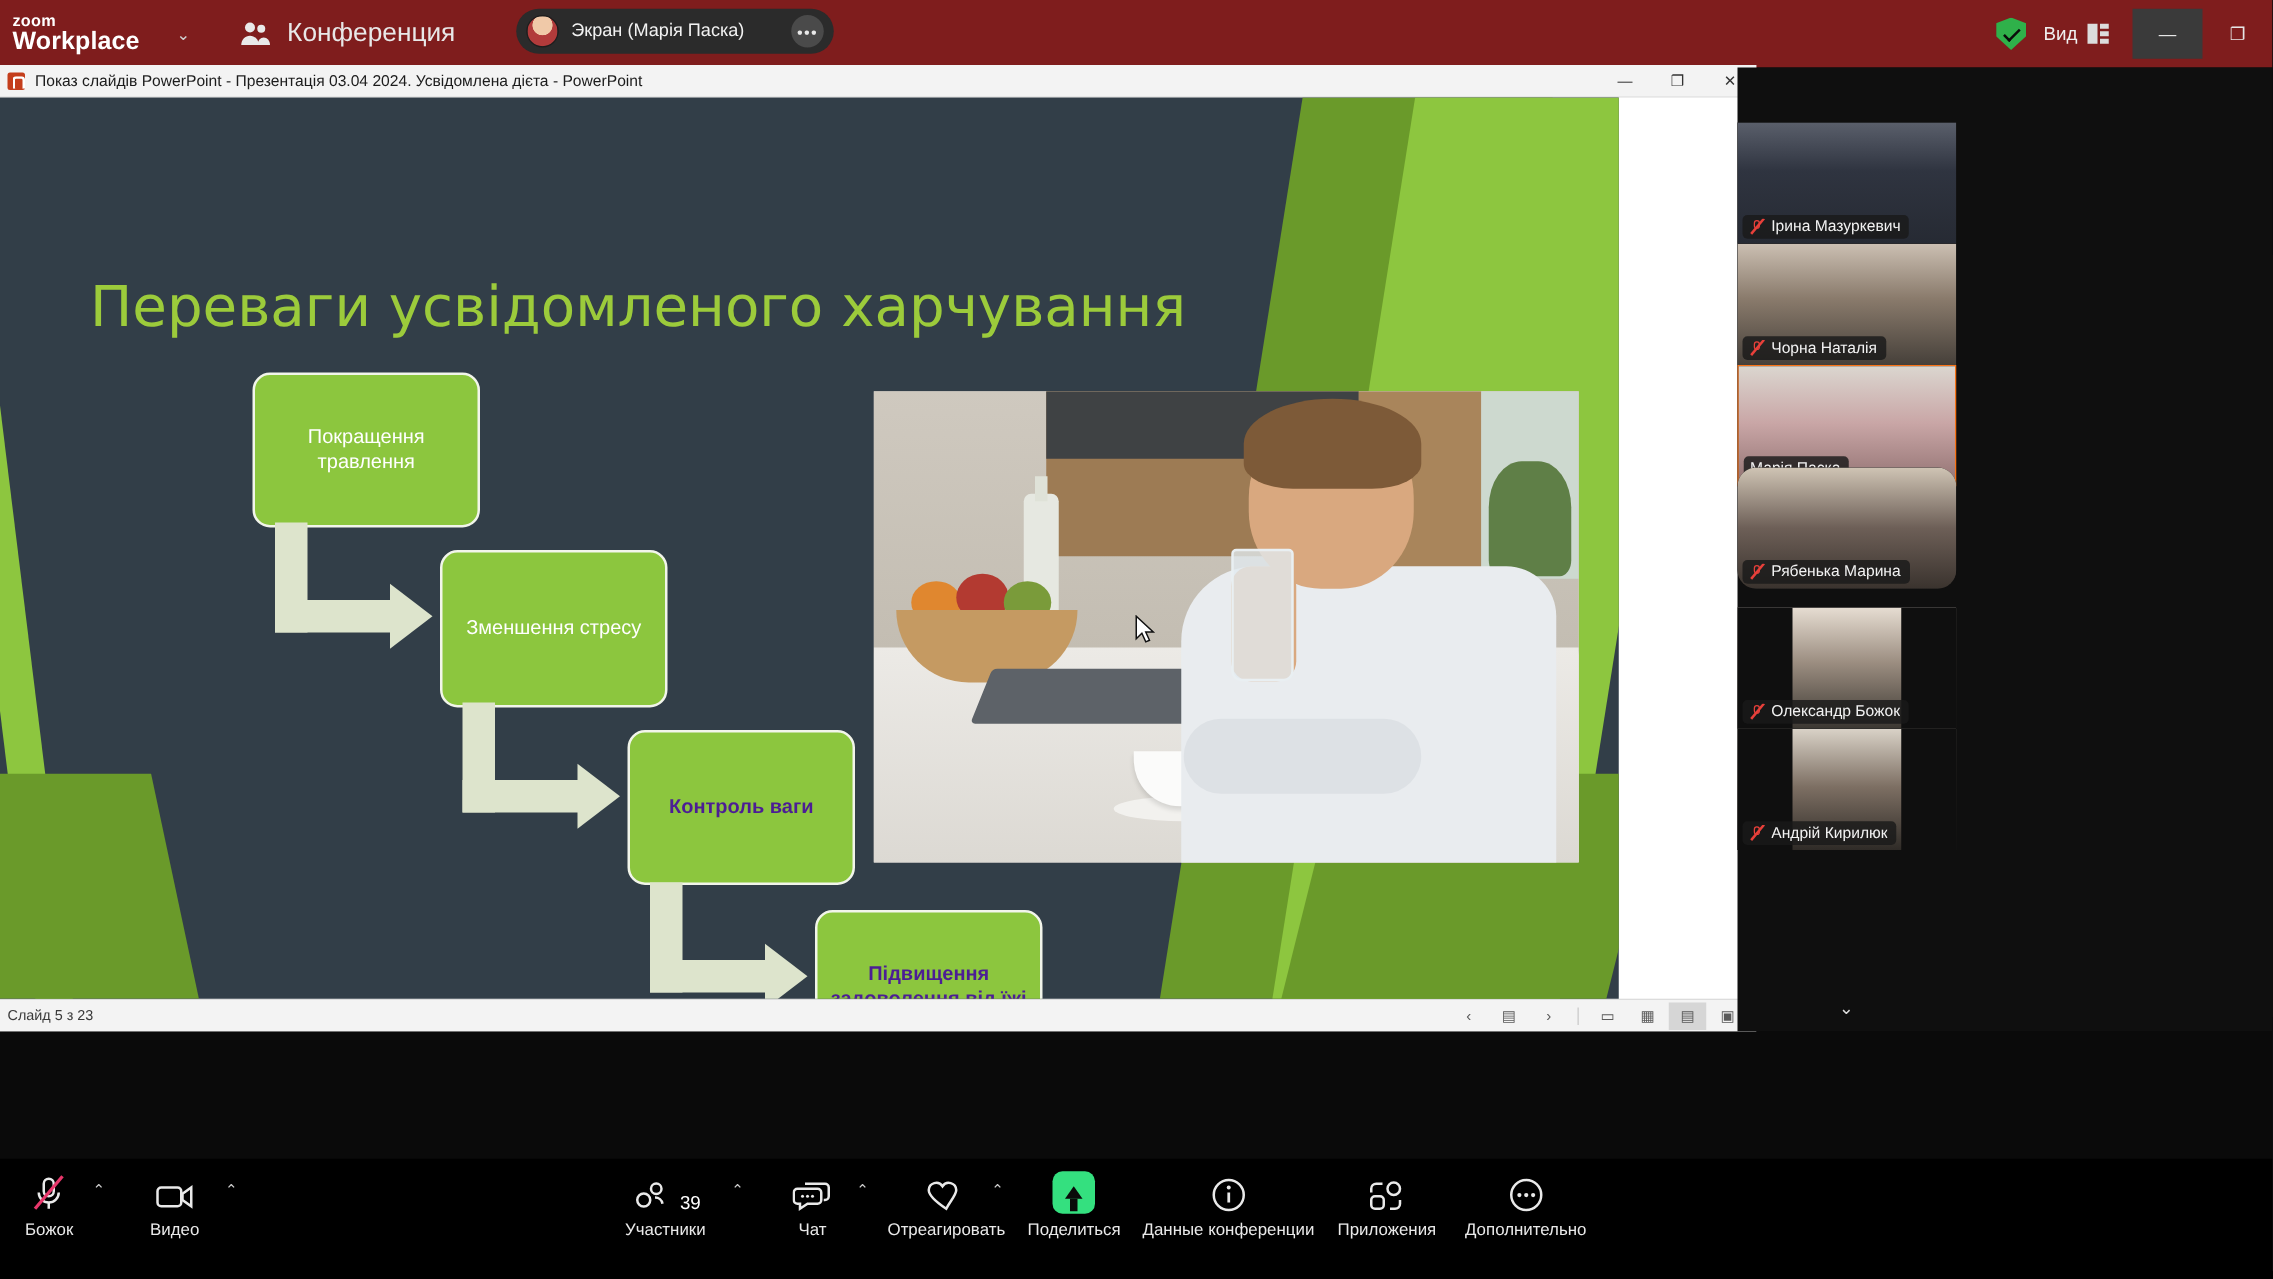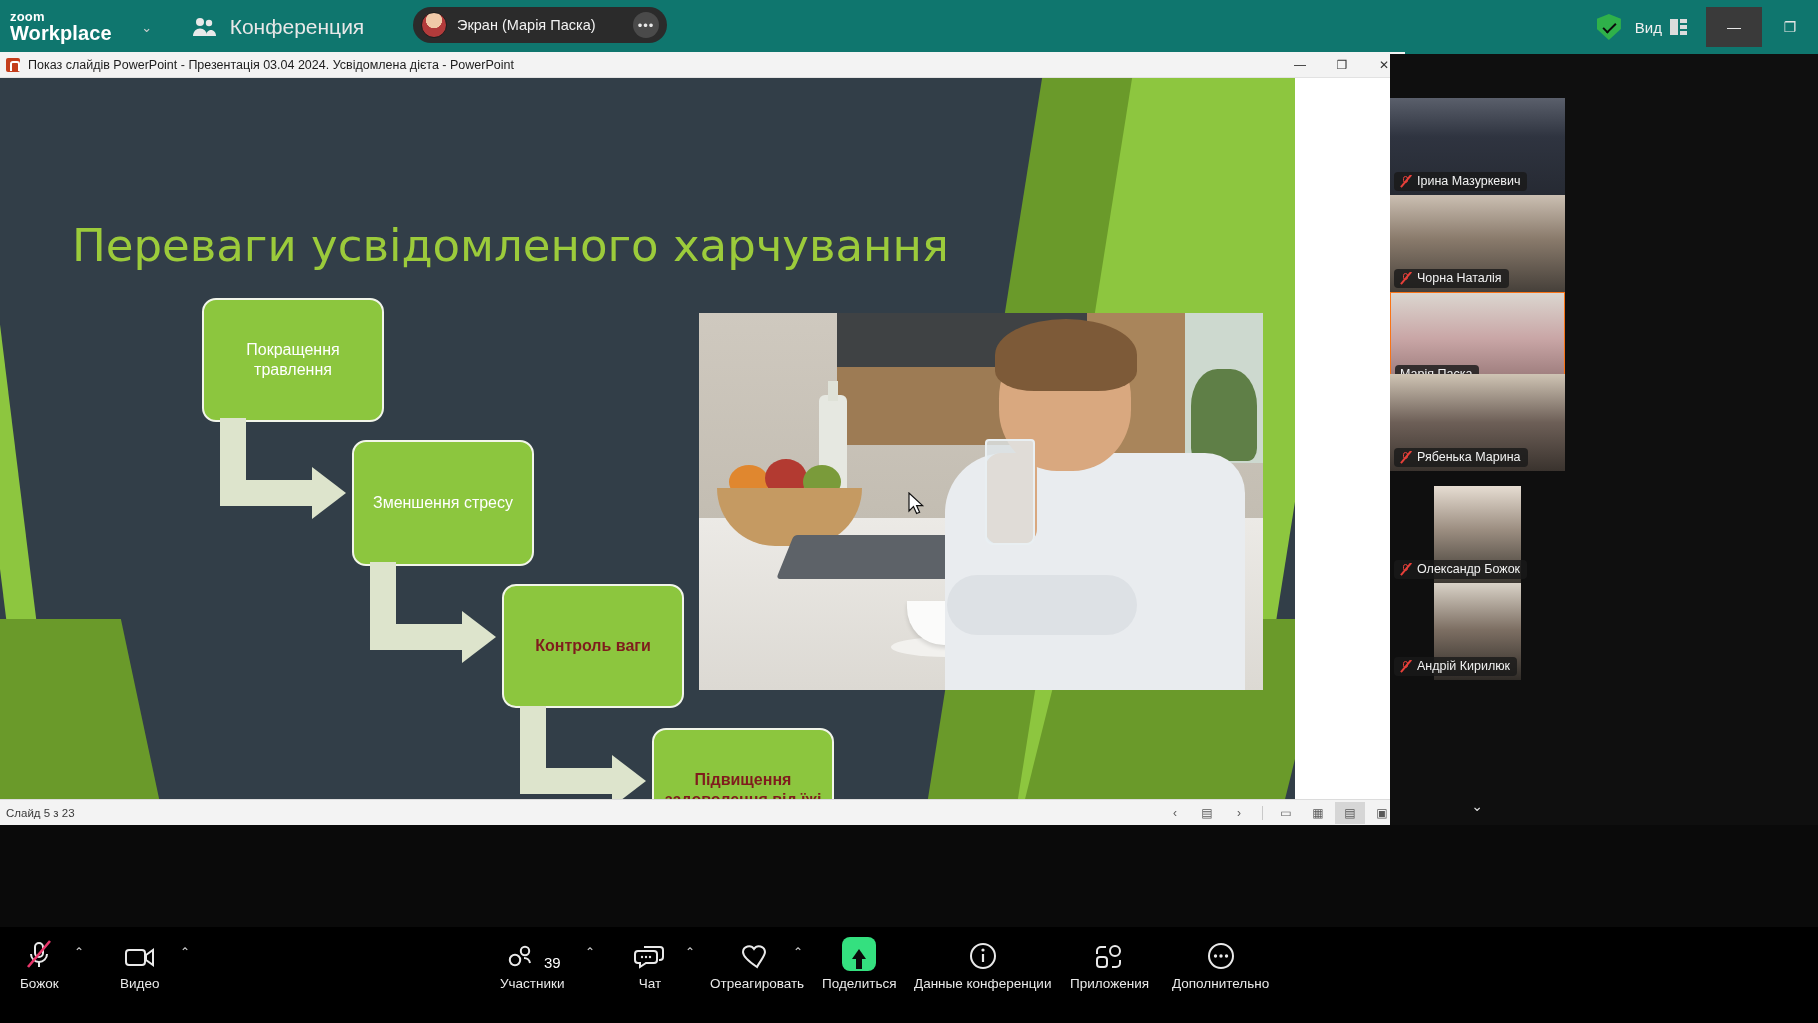--- a/index.html
+++ b/index.html
@@ -7,21 +7,21 @@
     width: 1818px; height: 1023px;
     background: #000;
     font-family: "Liberation Sans", sans-serif;
     overflow: hidden;
   }
   #app { position: relative; width: 1818px; height: 1023px; background: #0a0a0a; }
 
   
   .zoom-topbar {
     position: absolute; left: 0; top: 0; width: 1818px; height: 54px;
-    background: #0f766e; display: flex; align-items: center;
+    background: #7f1d1d; display: flex; align-items: center;
   }
   .zm-logo { margin-left: 10px; line-height: 1.05; color: #fff; }
   .zm-logo .l1 { font-size: 13px; font-weight: bold; letter-spacing: .2px; }
   .zm-logo .l2 { font-size: 20px; font-weight: bold; letter-spacing: .1px; }
   .zm-caret {
     margin-left: 22px; width: 26px; height: 26px; display:flex;
     align-items:center; justify-content:center; color:#cfcfcf; font-size: 13px;
   }
   .zm-conf { display:flex; align-items:center; gap:12px; margin-left: 32px; color:#e8e8e8; font-size:21px; }
   .zm-people-ico { width:26px; height:22px; position:relative; display:block; }
@@ -88,21 +88,21 @@
   .slide-title {
     position:absolute; left:72px; top:141px; font-size:45px; color:#9ccb3b;
     font-family:"DejaVu Sans", sans-serif; font-weight:400; white-space:nowrap;
   }
 
   .gbox {
     position:absolute; background:#8cc63e; border:2px solid #f2f5ea; border-radius:14px;
     display:flex; align-items:center; justify-content:center; text-align:center;
     color:#fff; font-size:16px; line-height:1.25; padding:6px 10px;
   }
-  .gbox.dark { color:#7f1d1d; font-weight:bold; }
+  .gbox.dark { color:#4c1d95; font-weight:bold; }
   #box1 { left:202px; top:220px; width:182px; height:124px; }
   #box2 { left:352px; top:362px; width:182px; height:126px; }
   #box3 { left:502px; top:506px; width:182px; height:124px; }
   #box4 { left:652px; top:650px; width:182px; height:124px; }
 
   .arrow { position:absolute; }
   .arrow .stem { position:absolute; background:#dde4cc; }
   .arrow .head {
     position:absolute; width:0;height:0;
     border-top:26px solid transparent; border-bottom:26px solid transparent;
@@ -369,21 +369,21 @@
       </div>
     </div>
 
     <div class="tile speaking" style="left:0px; top:238px;">
       <div class="img f3"></div>
       <div class="nm">
         <span>Марія Паска</span>
       </div>
     </div>
 
-    <div class="tile" style="left:0px; top:320px;">
+    <div class="tile" style="left:0px; top:320px;border-radius:15px;">
       <div class="img f4"></div>
       <div class="nm">
         <span class="mute"></span>
         <span>Рябенька Марина</span>
       </div>
     </div>
 
     <div class="tile" style="left:0px; top:432px;">
       <div class="img f5"></div>
       <div class="vstrip" style="left:0;width:44px;"></div>

